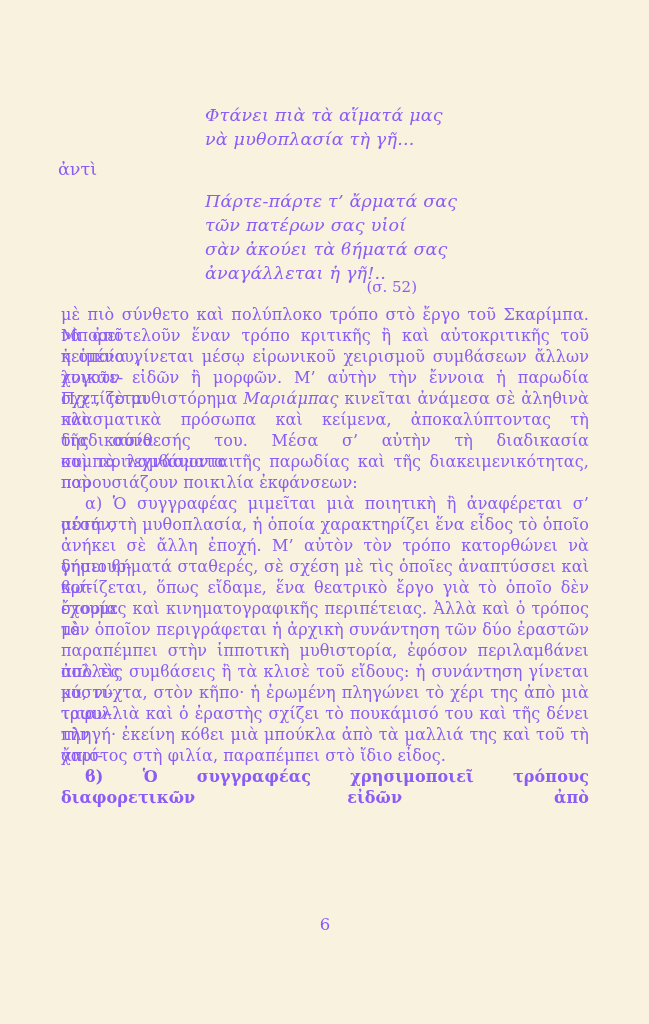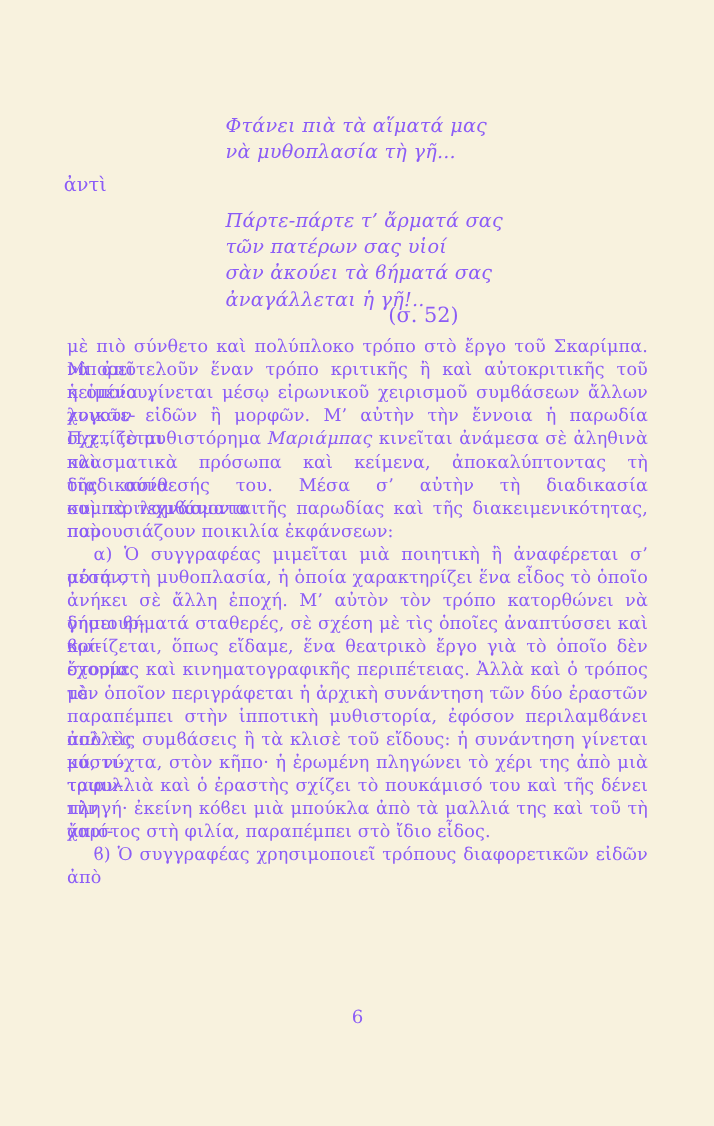--- a/index.html
+++ b/index.html
@@ -38,41 +38,41 @@
     top: 157px;
     font-size: 17.5px;
     line-height: 24px;
   }
   .poem-citation {
     position: absolute;
     left: 205px;
     top: 276px;
     width: 212px;
     text-align: right;
-    font-size: 19px;
+    font-size: 15px;
     line-height: 22px;
   }
   
   .body-text {
     position: absolute;
     left: 61px;
     top: 304px;
     width: 528px;
     font-size: 16px;
     line-height: 21px;
     letter-spacing: 0.1px;
   }
   .tline {
     text-align: justify;
     text-align-last: justify;
     height: 21px;
     overflow: visible;
   }
   .tline-last { text-align-last: left; }
-  .para.cont .tline-last { text-align-last: justify; }
+  .para.cont .tline-last { text-align-last: justify; font-weight: bold; }
   .tline-first { text-indent: 24px; }
   .tline em { }
   
   .page-number {
     position: absolute;
     left: 61px;
     top: 915px;
     width: 528px;
     text-align: center;
     font-size: 16.5px;

